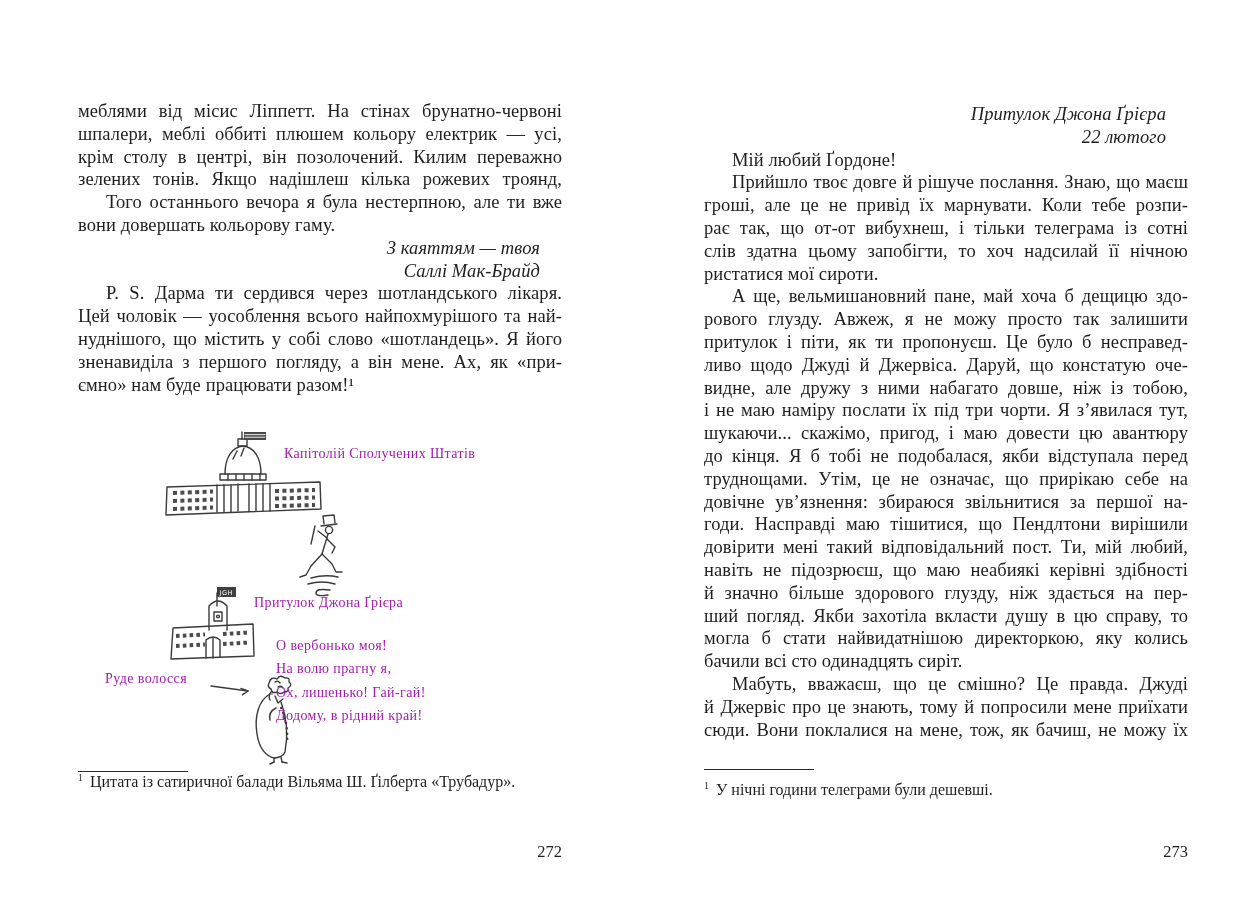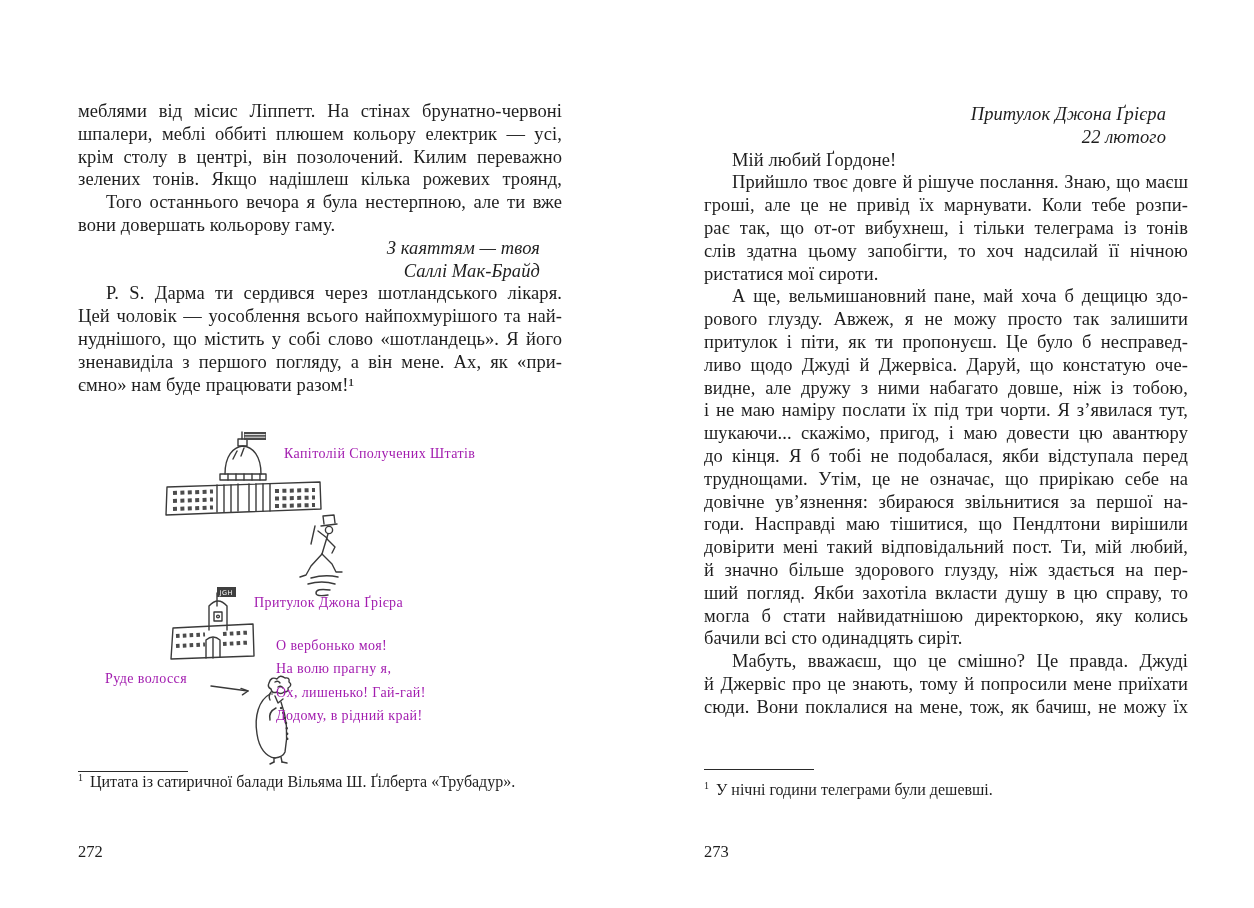--- a/index.html
+++ b/index.html
@@ -9,21 +9,21 @@
     font-family:"Liberation Serif", serif;
   }
   .page-text{position:absolute;width:484px;font-size:18.5px;line-height:22.8px;letter-spacing:.1px;}
   .line{white-space:nowrap;}
   .line.j,.line.ji{white-space:normal;text-align:justify;text-align-last:justify;}
   .line.ji,.line.ei{text-indent:28px;}
   .line.sig,.line.h{text-align:right;font-style:italic;padding-right:22px;white-space:normal;}
   .footnote-rule{position:absolute;width:110px;border-top:1.4px solid #2a2a2a;}
   .footnote{position:absolute;width:484px;font-size:16px;line-height:20px;}
   .footnote sup{font-size:10px;margin-right:7px;}
-  .page-number{position:absolute;width:484px;text-align:left;font-size:16.5px;}
+  .page-number{position:absolute;width:484px;text-align:right;font-size:16.5px;}
   .illustration{position:absolute;left:78px;top:430px;width:484px;height:348px;}
   .illustration svg{position:absolute;left:0;top:0;}
   .hand{
     position:absolute;font-family:Liberation Serif, serif;
     font-size:14px;color:#a21caf;letter-spacing:.4px;white-space:nowrap;
   }
   .verse-line{line-height:23.3px;}
 </style>
 </head>
 <body>
@@ -152,35 +152,36 @@
   <sup>1</sup><span>Цитата із сатиричної балади Вільяма Ш. Ґілберта «Трубадур».</span>
 </div>
 <div class="page-number" style="left:78px;top:842px">272</div>
 
 <div class="page-text" style="left:704px;top:103px">
     <div class="line h">Притулок Джона Ґрієра</div>
     <div class="line h">22 лютого</div>
     <div class="line ei">Мій любий Ґордоне!</div>
     <div class="line ji">Прийшло твоє довге й рішуче послання. Знаю, що маєш</div>
     <div class="line j">гроші, але це не привід їх марнувати. Коли тебе розпи-</div>
-    <div class="line j">рає так, що от-от вибухнеш, і тільки телеграма із тонів</div>
+    <div class="line j">рає так, що от-от вибухнеш, і тільки телеграма із сотні</div>
     <div class="line j">слів здатна цьому запобігти, то хоч надсилай її нічною</div>
     <div class="line e">ристатися мої сироти.</div>
     <div class="line ji">А ще, вельмишановний пане, май хоча б дещицю здо-</div>
     <div class="line j">рового глузду. Авжеж, я не можу просто так залишити</div>
     <div class="line j">притулок і піти, як ти пропонуєш. Це було б несправед-</div>
     <div class="line j">ливо щодо Джуді й Джервіса. Даруй, що констатую оче-</div>
     <div class="line j">видне, але дружу з ними набагато довше, ніж із тобою,</div>
     <div class="line j">і не маю наміру послати їх під три чорти. Я з’явилася тут,</div>
     <div class="line j">шукаючи... скажімо, пригод, і маю довести цю авантюру</div>
     <div class="line j">до кінця. Я б тобі не подобалася, якби відступала перед</div>
     <div class="line j">труднощами. Утім, це не означає, що прирікаю себе на</div>
     <div class="line j">довічне ув’язнення: збираюся звільнитися за першої на-</div>
     <div class="line j">годи. Насправді маю тішитися, що Пендлтони вирішили</div>
     <div class="line j">довірити мені такий відповідальний пост. Ти, мій любий,</div>
+    <div class="line j">навіть не підозрюєш, що маю неабиякі керівні здібності</div>
     <div class="line j">й значно більше здорового глузду, ніж здається на пер-</div>
     <div class="line j">ший погляд. Якби захотіла вкласти душу в цю справу, то</div>
     <div class="line j">могла б стати найвидатнішою директоркою, яку колись</div>
     <div class="line e">бачили всі сто одинадцять сиріт.</div>
     <div class="line ji">Мабуть, вважаєш, що це смішно? Це правда. Джуді</div>
     <div class="line j">й Джервіс про це знають, тому й попросили мене приїхати</div>
     <div class="line j">сюди. Вони поклалися на мене, тож, як бачиш, не можу їх</div>
   </div>
 
 <div class="footnote-rule" style="left:704px;top:769px"></div>

